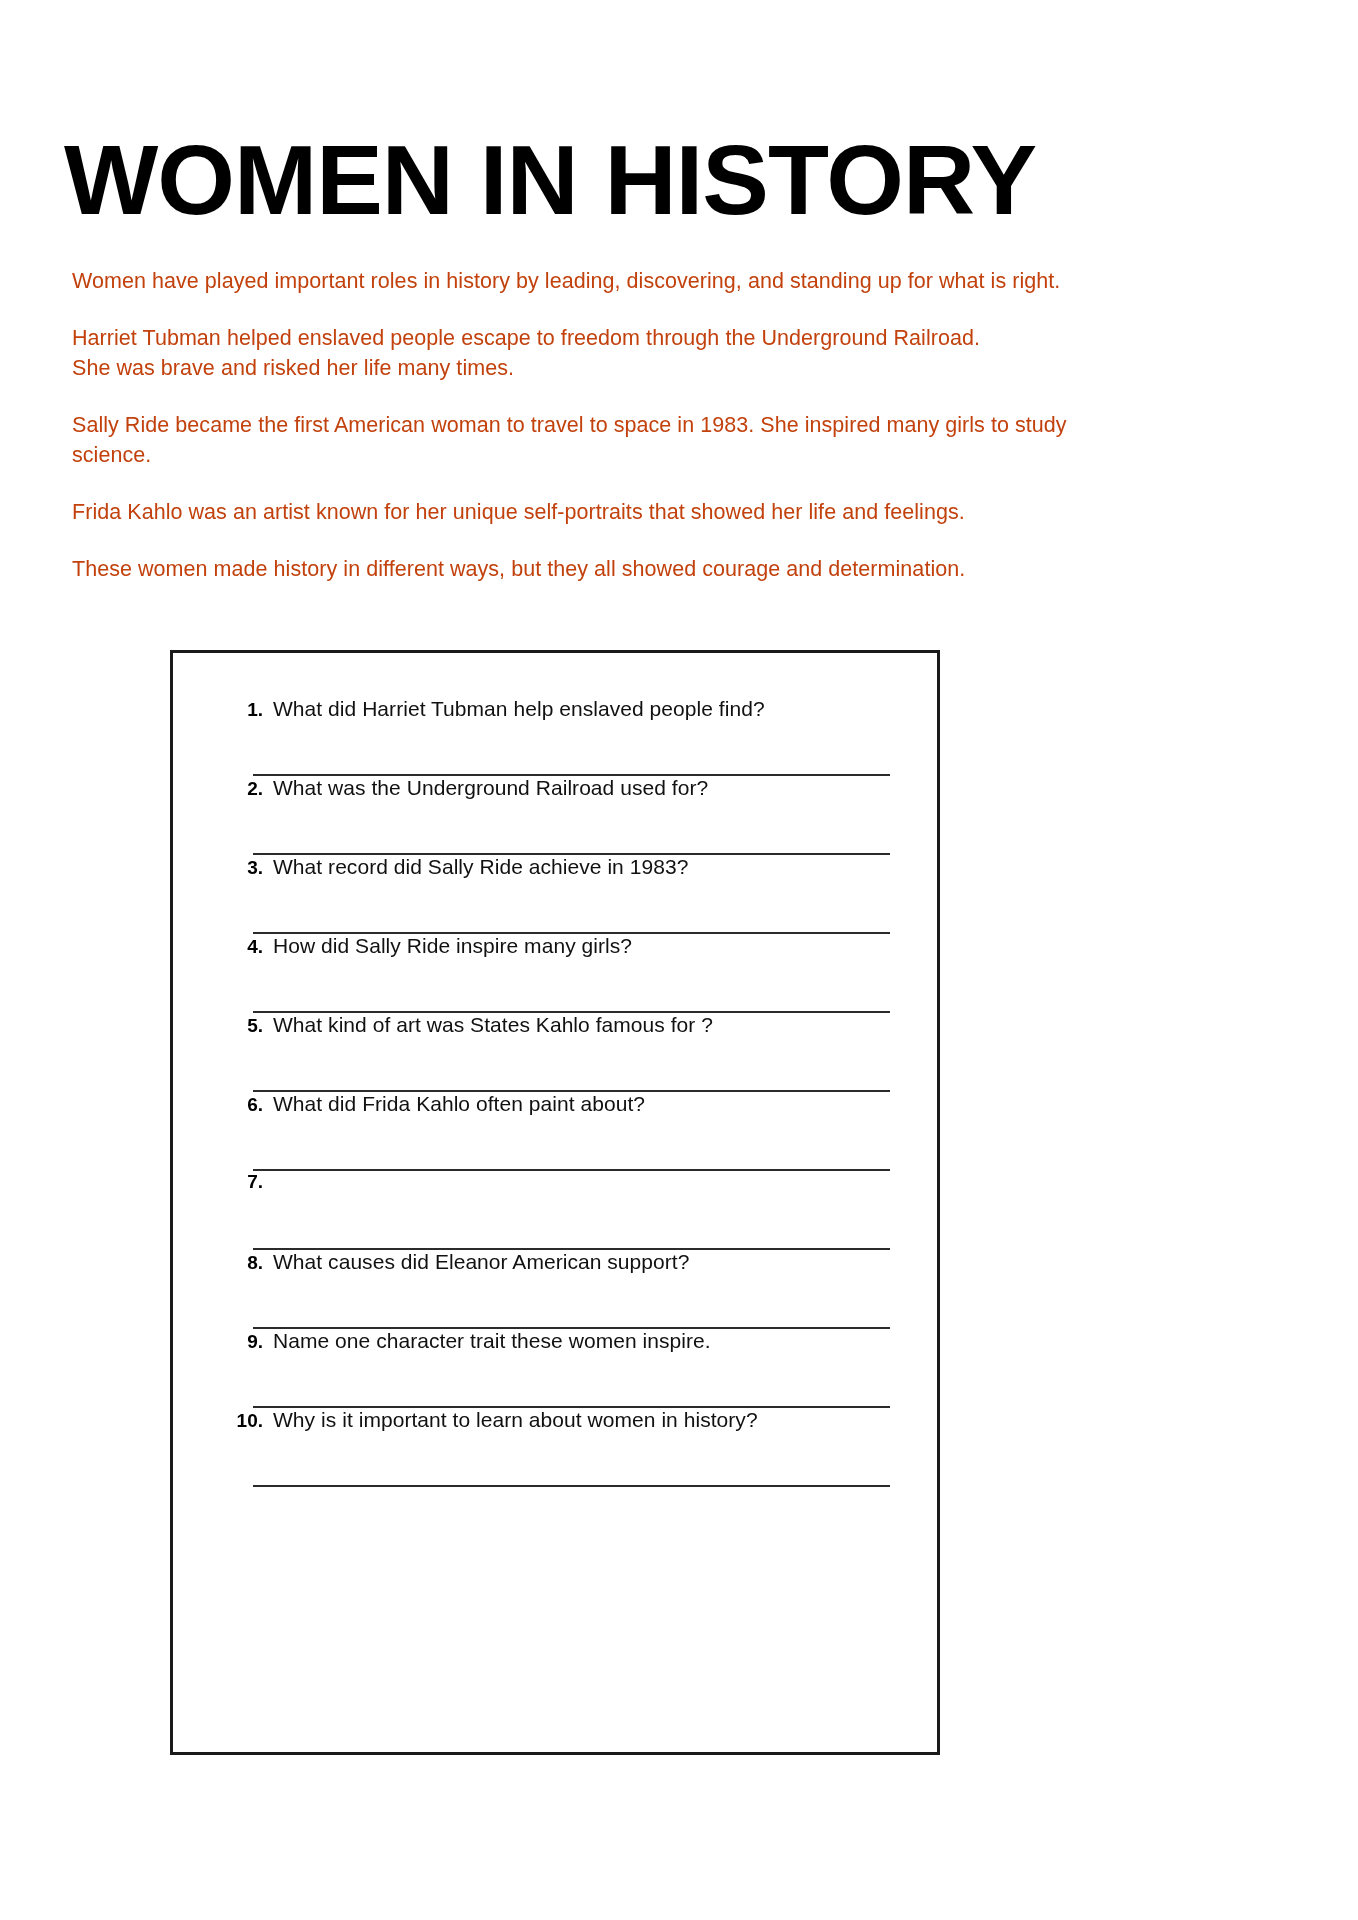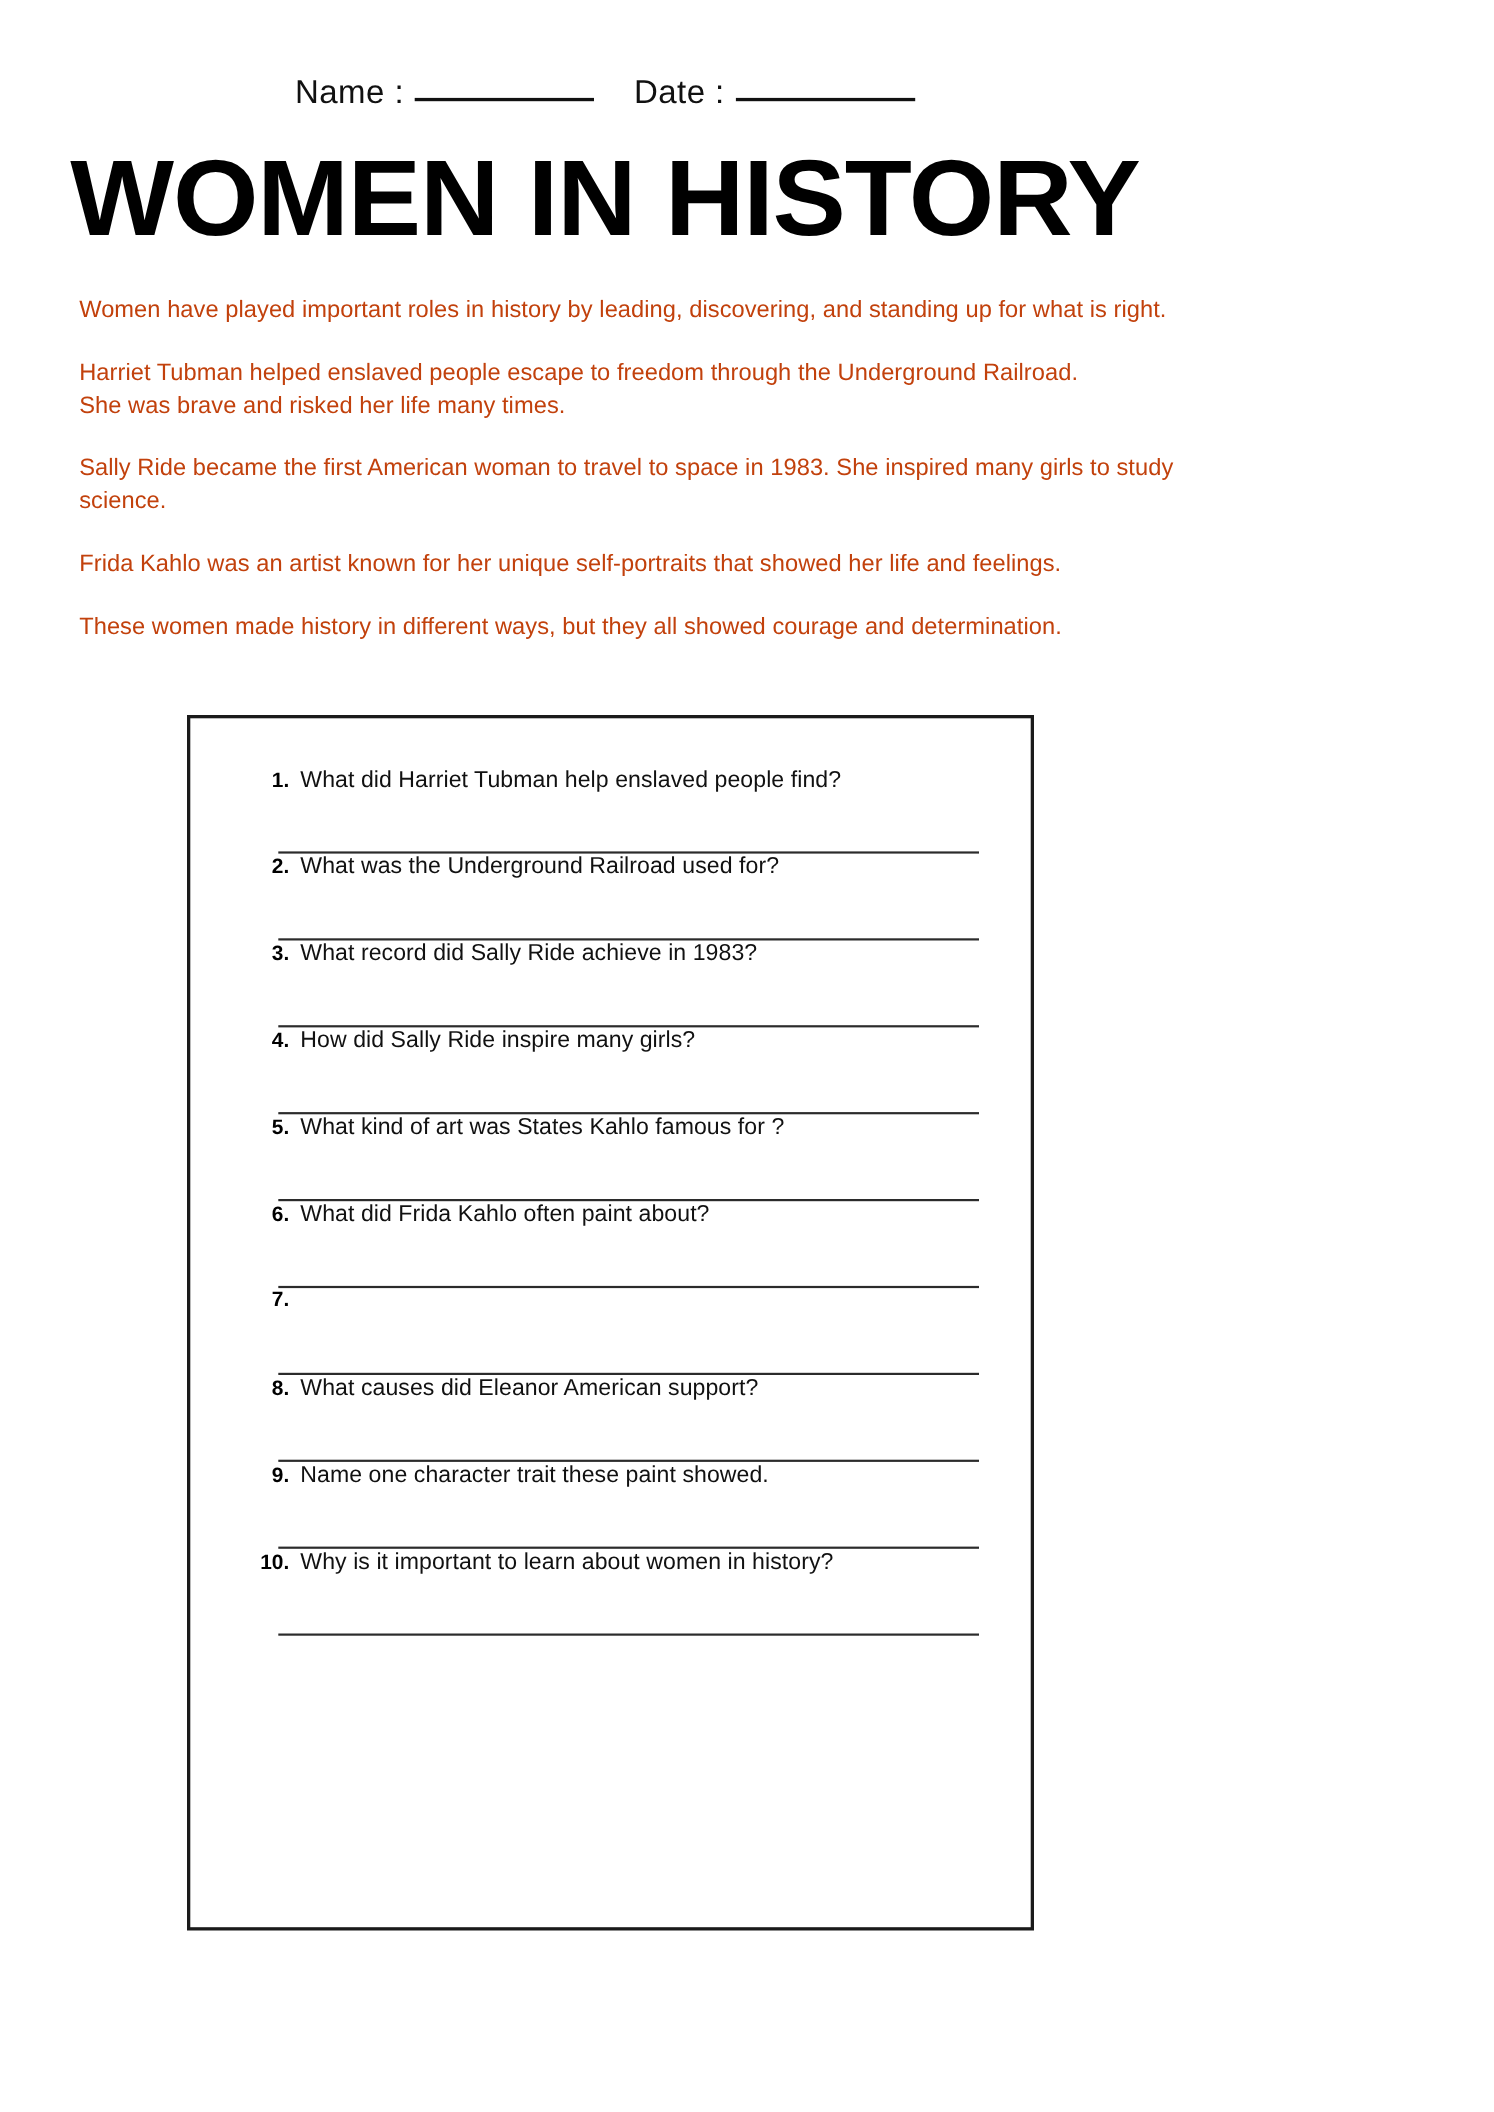--- a/index.html
+++ b/index.html
@@ -140,30 +140,20 @@
     right: 47px;
     bottom: 0px;
     border-bottom: 2px solid #2b2b2b;
   }
 </style>
 </head>
 <body>
 
 <div class="page">
 
-  <div class="namedate-row">
-    <div class="nd-group">
-      <span class="nd-label">Name :</span>
-      <span class="nd-rule"></span>
-    </div>
-    <div class="nd-group">
-      <span class="nd-label">Date :</span>
-      <span class="nd-rule"></span>
-    </div>
-  </div>
 
   <div class="title">WOMEN IN HISTORY</div>
 
   <div class="body-block">
     <p class="para">Women have played important roles in history by leading, discovering, and standing up for what is right.</p>
     <p class="para">Harriet Tubman helped enslaved people escape to freedom through the Underground Railroad.
 She was brave and risked her life many times.</p>
     <p class="para">Sally Ride became the first American woman to travel to space in 1983. She inspired many girls to study science.</p>
     <p class="para">Frida Kahlo was an artist known for her unique self-portraits that showed her life and feelings.</p>
     <p class="para">These women made history in different ways, but they all showed courage and determination.</p>
@@ -231,21 +221,21 @@
         <div class="qrow">
           <span class="qnum">8.</span>
           <span class="qtext">What causes did Eleanor American support?</span>
         </div>
         <div class="qline"></div>
       </div>
 
       <div class="qitem">
         <div class="qrow">
           <span class="qnum">9.</span>
-          <span class="qtext">Name one character trait these paint showed.</span>
+          <span class="qtext">Name one character trait these women inspire.</span>
         </div>
         <div class="qline"></div>
       </div>
 
       <div class="qitem">
         <div class="qrow">
           <span class="qnum">10.</span>
           <span class="qtext">Why is it important to learn about women in history?</span>
         </div>
         <div class="qline"></div>

